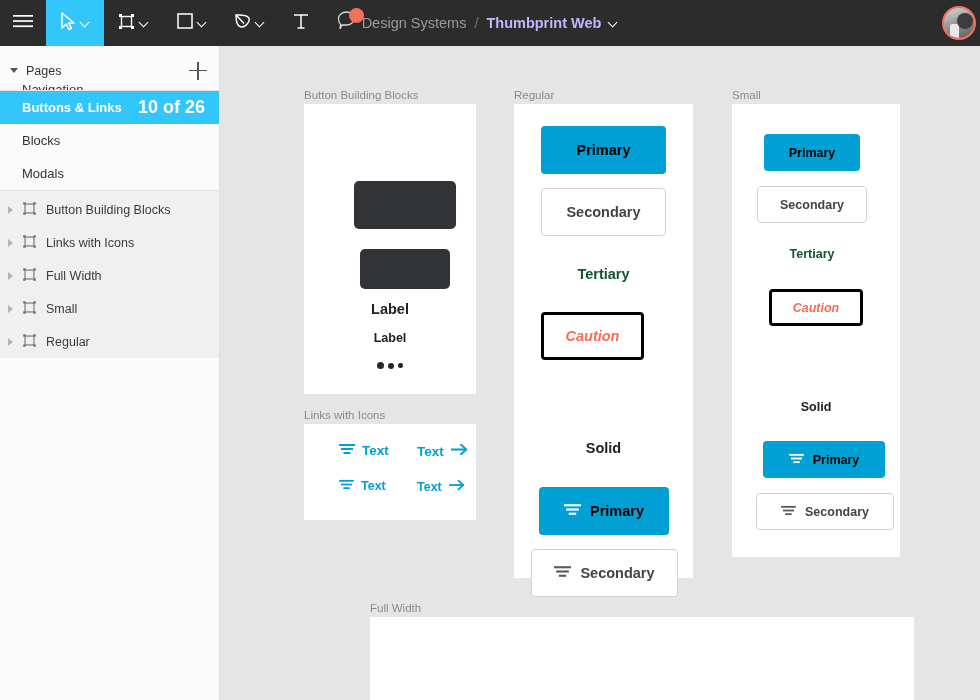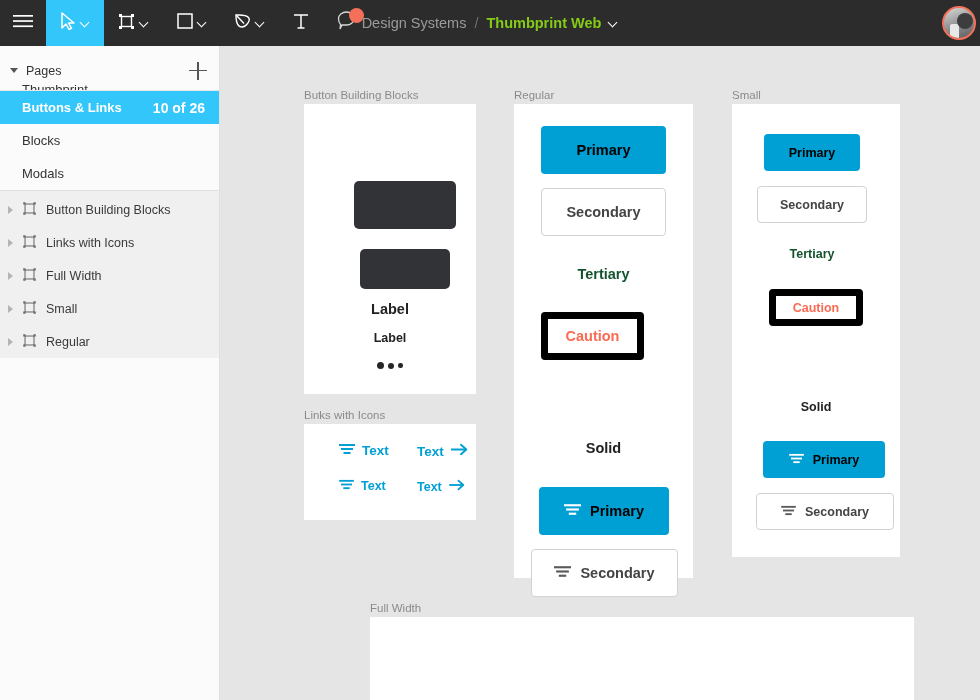--- a/index.html
+++ b/index.html
@@ -42,21 +42,21 @@
   }
   .tb-comment { position: relative; }
 
   .tb-center {
     position: absolute; left: 0; right: 0; top: 0; height: 46px;
     display: flex; align-items: center; justify-content: center;
     gap: 8px; pointer-events: none;
   }
   .crumb-project { color: #9a9a9a; font-size: 14.5px; pointer-events: auto; cursor: pointer; }
   .crumb-sep { color: #6f6f6f; font-size: 14.5px; }
-  .crumb-file { color: #84cc16; font-size: 14.5px; font-weight: bold; pointer-events: auto; cursor: pointer; }
+  .crumb-file { color: #c4b5fd; font-size: 14.5px; font-weight: bold; pointer-events: auto; cursor: pointer; }
   .crumb-caret { pointer-events: auto; cursor: pointer; }
 
   .tb-right {
     position: absolute; right: 0; top: 0; height: 46px;
     display: flex; align-items: center; padding-right: 4px;
   }
   .avatar {
     width: 34px; height: 34px; border-radius: 50%;
     border: 2.5px solid #f4705a;
     background: linear-gradient(160deg,#dadada 0%,#9b9b9b 45%,#5a5a5a 100%);
@@ -104,21 +104,21 @@
     padding: 0 14px 0 22px; font-size: 13px; color: #333;
     cursor: pointer; position: relative;
   }
   .page-item.clipped {
     height: 12px; overflow: hidden; align-items: flex-end;
     border-bottom: 1px solid #e6e6e6;
   }
   .page-item.clipped .page-label { transform: translateY(7px); }
   .page-item.selected { background: #33c6fb; color: #ffffff; font-weight: bold; }
   .page-label { flex: 1; }
-  .page-count { font-size: 14px; font-weight: bold; }
+  .page-count { font-size: 18px; font-weight: bold; }
 
   .layers-list { background: #f0f0f0; padding-top: 2px; }
   .layer-item {
     height: 33px; display: flex; align-items: center;
     gap: 8px; padding-left: 8px; font-size: 12.5px; color: #3a3a3a;
     cursor: pointer;
   }
   .layer-caret {
     width: 0; height: 0; flex: none;
     border-top: 4px solid transparent; border-bottom: 4px solid transparent;
@@ -140,21 +140,21 @@
   }
 
   
   .btn {
     display: flex; align-items: center; justify-content: center;
     gap: 9px; border-radius: 4px; font-weight: bold;
     white-space: nowrap; cursor: pointer;
   }
   .btn-primary { background: #009fd4; color: #000000; }
   .btn-secondary { background: #ffffff; color: #444444; border: 1px solid #d2d2d2; }
-  .btn-caution { background: #ffffff; color: #fa6b53; border: 7px solid #000000; }
+  .btn-caution { background: #ffffff; color: #fa6b53; border: 3px solid #000000; font-style: italic; }
   .btn-tertiary { background: transparent; color: #14532d; }
 
   .blk { background: #323337; border-radius: 5px; }
 
   .dots { display: flex; align-items: center; gap: 4px; }
   .dot { background: #262626; border-radius: 50%; }
 
   .lnk {
     display: flex; align-items: center; gap: 7px;
     color: #009fd4; font-weight: bold; font-size: 13.5px; cursor: pointer;
@@ -256,21 +256,21 @@
   <div class="sidebar">
 
     <div class="pages-head">
       <span class="disclosure"></span>
       <span class="pages-title">Pages</span>
       <span class="plus-btn"></span>
     </div>
 
     <div class="pages-list">
       <div class="page-item clipped">
-        <span class="page-label">Thumbprint</span>
+        <span class="page-label">Navigation</span>
       </div>
       <div class="page-item selected">
         <span class="page-label">Buttons &amp; Links</span>
         <span class="page-count">10 of 26</span>
       </div>
       <div class="page-item">
         <span class="page-label">Blocks</span>
       </div>
       <div class="page-item">
         <span class="page-label">Modals</span>

